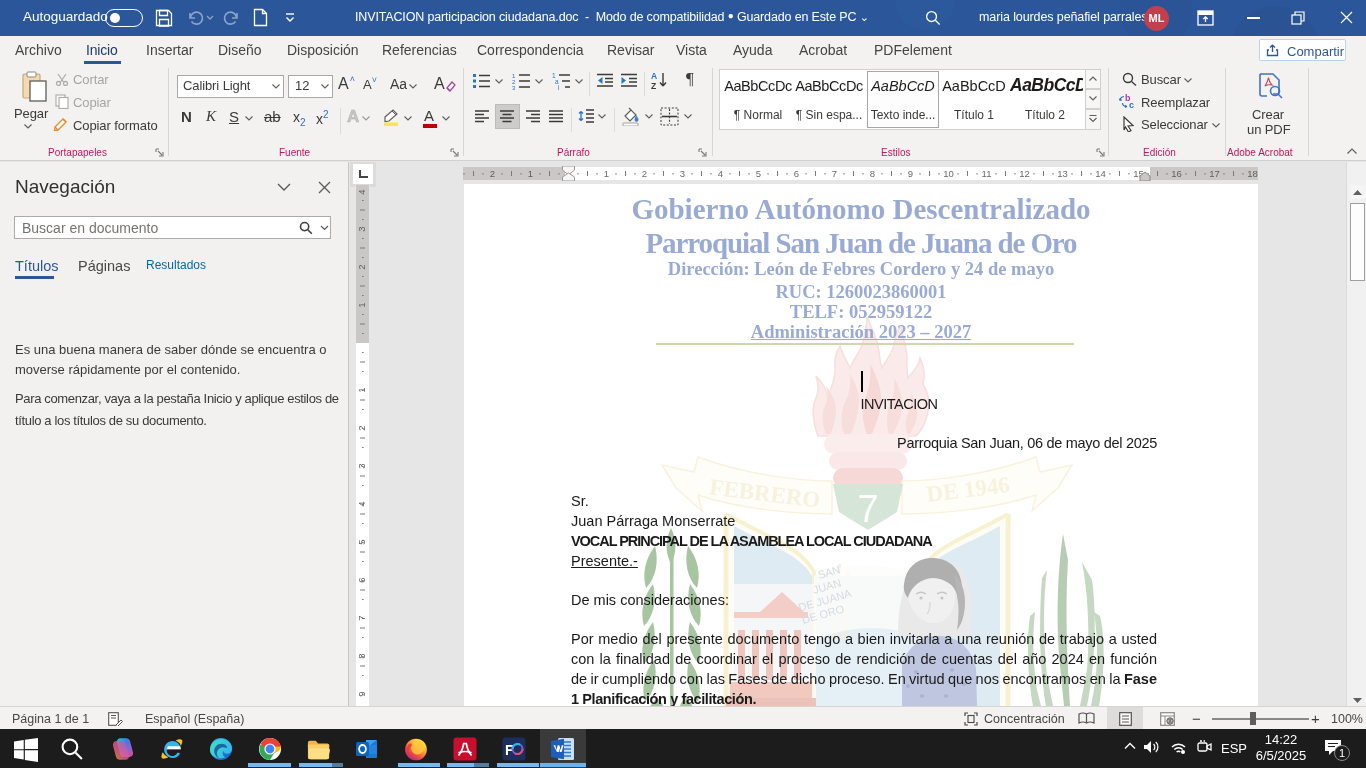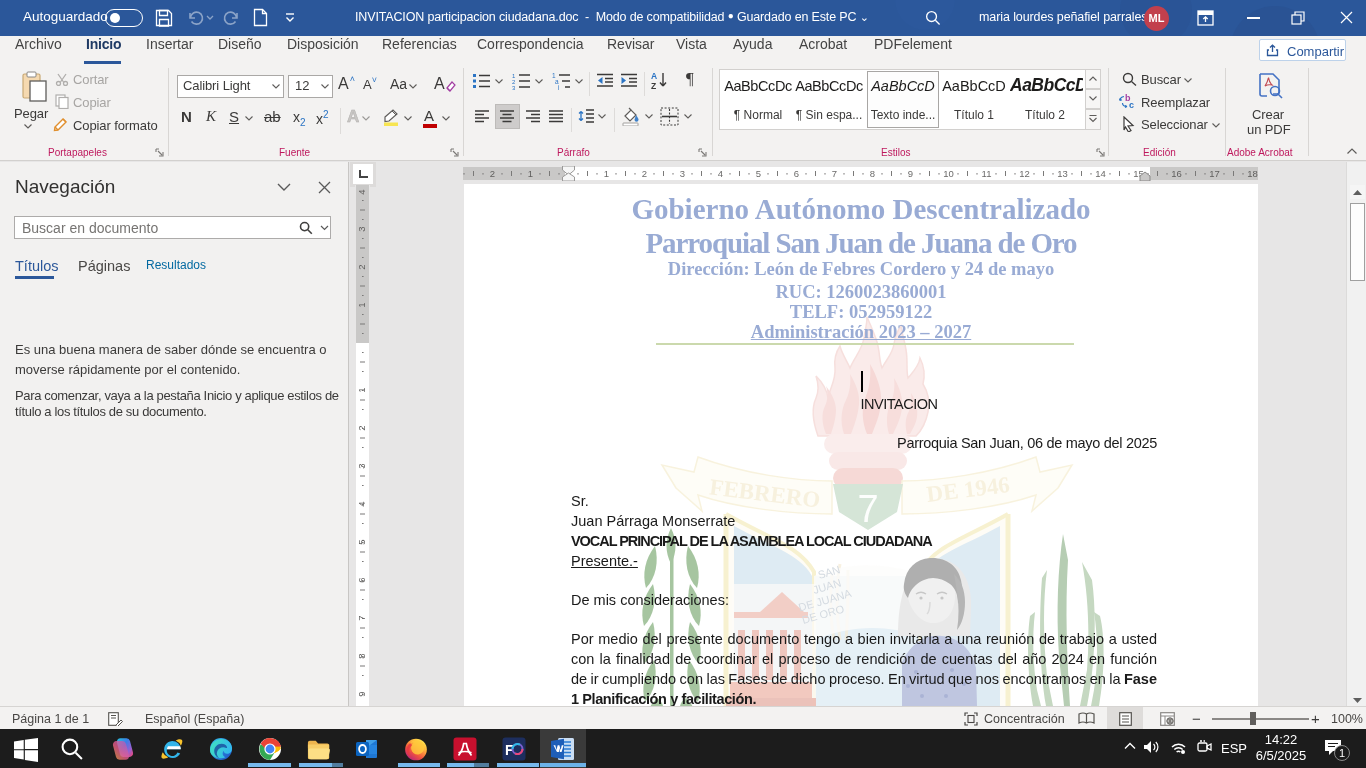--- a/index.html
+++ b/index.html
@@ -2,21 +2,21 @@
 <html><head><meta charset="utf-8"><style>
 *{margin:0;padding:0;box-sizing:border-box}
 html,body{width:1366px;height:768px;overflow:hidden}
 body{font-family:"Liberation Sans",sans-serif;position:relative;background:#e7e6e6}
 .abs{position:absolute}
 
 #titlebar{position:absolute;left:0;top:0;width:1366px;height:36px;background:#2b579a;color:#fff}
 #titlebar .t{position:absolute;font-size:14px;color:#fff;white-space:nowrap}
 
 #tabsrow{position:absolute;left:0;top:36px;width:1366px;height:28px;background:#f3f2f1}
-#tabsrow .tab{position:absolute;top:0;font-size:14px;color:#444;white-space:nowrap}
+#tabsrow .tab{position:absolute;top:6px;font-size:14px;color:#444;white-space:nowrap}
 
 #ribbon{position:absolute;left:0;top:64px;width:1366px;height:97px;background:#f3f2f1;border-bottom:1px solid #d2d0ce}
 .gdiv{position:absolute;top:4px;height:88px;width:1px;background:#d8d6d4}
 .glabel{position:absolute;top:83px;font-size:10px;color:#be185d;white-space:nowrap}
 .dlg{position:absolute;top:84px;width:10px;height:10px}
 .rtxt{position:absolute;font-size:13px;color:#3b3a39;white-space:nowrap;letter-spacing:-0.1px}
 .gray{color:#a7a5a3}
 .chev{position:absolute;width:8px;height:5px}
 
 #main{position:absolute;left:0;top:162px;width:1366px;height:544px}
@@ -91,21 +91,21 @@
       <rect x="1" y="4" width="9" height="9" fill="none" stroke="#fff" stroke-width="1.2"></rect>
       <path d="M4 4V1h9v9h-3" fill="none" stroke="#fff" stroke-width="1.2"></path>
     </svg>
  <svg class="abs" style="left:1340px;top:11px" width="13" height="13" viewBox="0 0 13 13">
       <path d="M1 1l11 11M12 1L1 12" stroke="#fff" stroke-width="1.2"></path>
     </svg>
 </div>
 
 <div id="tabsrow">
  <div class="tab" style="left:15px">Archivo</div>
- <div class="tab" style="left:86px;color:#1f3a64;font-weight:bold;letter-spacing:-0.2px">Inicio</div>
+ <div class="tab" style="left:86px;color:#1f3a64;font-weight:normal;letter-spacing:-0.2px">Inicio</div>
  <div class="abs" style="left:84px;top:25px;width:37px;height:3px;background:#2b579a"></div>
  <div class="tab" style="left:146px">Insertar</div>
  <div class="tab" style="left:218px">Diseño</div>
  <div class="tab" style="left:287px">Disposición</div>
  <div class="tab" style="left:382px">Referencias</div>
  <div class="tab" style="left:477px">Correspondencia</div>
  <div class="tab" style="left:607px">Revisar</div>
  <div class="tab" style="left:676px">Vista</div>
  <div class="tab" style="left:733px">Ayuda</div>
  <div class="tab" style="left:799px">Acrobat</div>
@@ -399,21 +399,21 @@
         <path d="M8.8 8.8l4 4" stroke="#3f3e3d" stroke-width="1.6"></path>
       </svg>
   <svg class="abs" style="left:320px;top:63px" width="9" height="6" viewBox="0 0 9 6">
         <path d="M1 1l3.5 3.5L8 1" fill="none" stroke="#5a5a5a" stroke-width="1.2"></path>
       </svg>
   <div class="abs" style="left:15px;top:96px;font-size:14.5px;color:#2b579a;font-weight:normal">Títulos</div>
   <div class="abs" style="left:15px;top:114px;width:39px;height:3px;background:#2b579a"></div>
   <div class="abs" style="left:78px;top:96px;font-size:14.5px;color:#4a4846">Páginas</div>
   <div class="abs" style="left:146px;top:96px;font-size:12px;color:#0369a1">Resultados</div>
   <div class="abs" style="left:15px;top:178px;font-size:13px;color:#3b3a39;line-height:20px;white-space:nowrap">Es una buena manera de saber dónde se encuentra o<br>moverse rápidamente por el contenido.</div>
-  <div class="abs" style="left:15px;top:226px;font-size:13px;color:#3b3a39;line-height:16px;letter-spacing:-0.35px;white-space:nowrap">Para comenzar, vaya a la pestaña Inicio y aplique estilos de<br>título a los títulos de su documento.</div>
+  <div class="abs" style="left:15px;top:226px;font-size:13px;color:#3b3a39;line-height:22px;letter-spacing:-0.35px;white-space:nowrap">Para comenzar, vaya a la pestaña Inicio y aplique estilos de<br>título a los títulos de su documento.</div>
  </div>
  <div id="docarea">
 
    <div class="abs" style="left:3px;top:2px;width:20px;height:20px;background:#fff;outline:3px solid #dddbda"></div>
    <svg class="abs" style="left:9px;top:8px" width="9" height="9" viewBox="0 0 9 9">
         <path d="M1 0v7h8" fill="none" stroke="#444" stroke-width="2"></path>
       </svg>
 
    <div id="hruler" class="abs" style="left:113px;top:4px;width:795px;height:15px">
         <svg width="795" height="15" viewBox="0 0 795 15" style="position:absolute;left:0;top:0">

